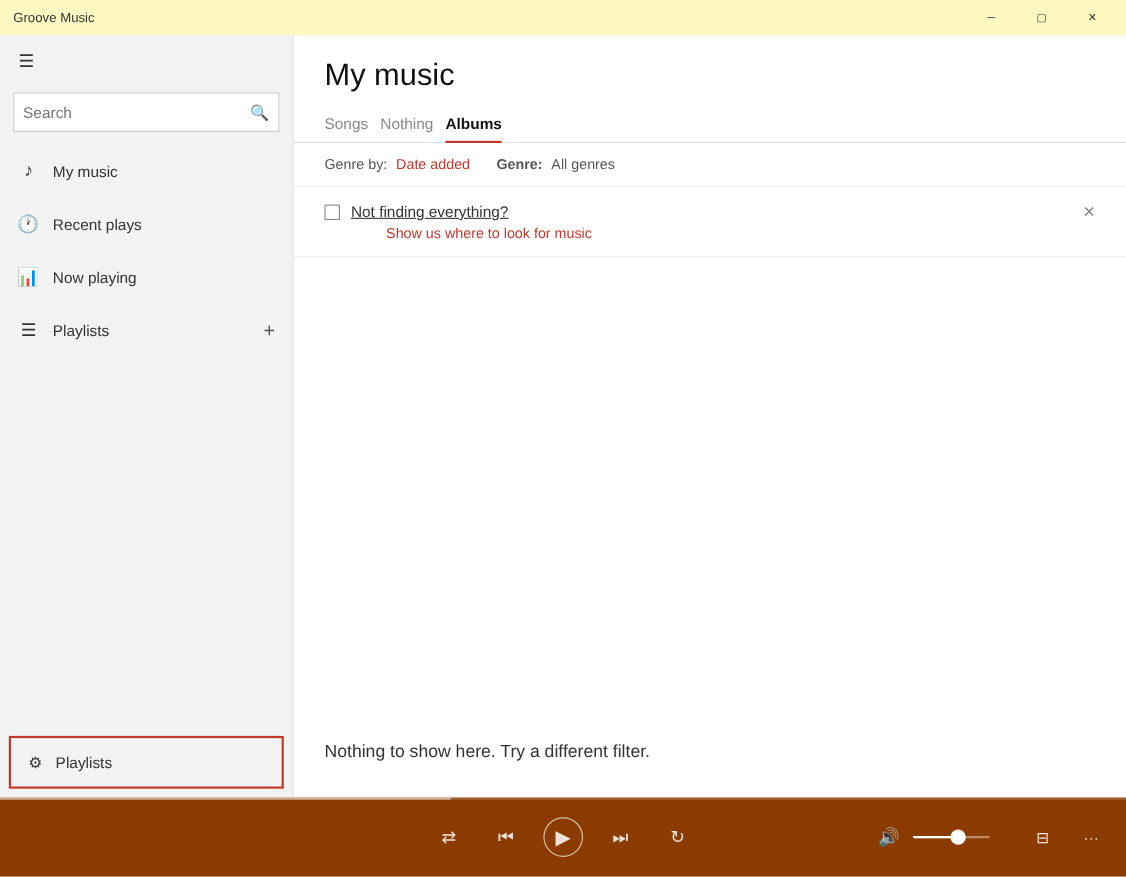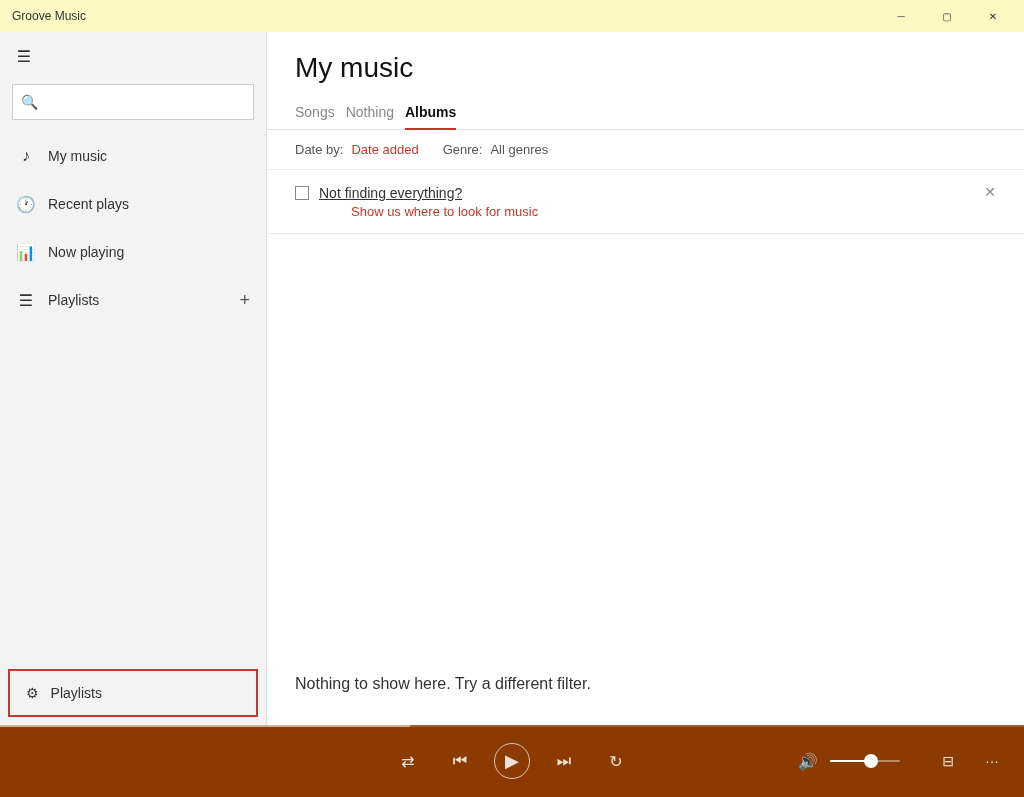--- a/index.html
+++ b/index.html
@@ -186,21 +186,21 @@
       display: flex;
       align-items: center;
       padding: 12px 28px;
       font-size: 13px;
       color: #555;
       gap: 8px;
       border-bottom: 1px solid #f0f0f0;
     }
     .filter-bar .sort-label { color: #555; }
     .filter-bar .sort-value { color: #c0392b; cursor: pointer; }
-    .filter-bar .genre-label { color: #555; margin-left: 16px; }
+    .filter-bar .genre-label { color: #555; margin-left: 16px; font-weight: bold; }
     .filter-bar .genre-value { color: #555; cursor: pointer; }
 
     
     .info-banner {
       display: flex;
       align-items: flex-start;
       padding: 14px 28px;
       border-bottom: 1px solid #e8e8e8;
       background: white;
     }
@@ -349,20 +349,21 @@
     <button class="title-bar-btn close">✕</button>
   </div>
 </div>
 
 <div class="app-body">
 
   <div class="sidebar">
     <button class="hamburger-btn">☰</button>
 
     <div class="search-box">
+      <input class="search-input" type="text" placeholder="Search" style="">
       <button class="search-icon-btn">🔍</button>
     </div>
 
     <div class="nav-item">
       <span class="nav-icon">♪</span>
       <span>My music</span>
     </div>
     <div class="nav-item">
       <span class="nav-icon">🕐</span>
       <span>Recent plays</span>
@@ -390,21 +391,21 @@
 
     <h1 class="page-title">My music</h1>
 
     <div class="tabs">
       <div class="tab">Songs</div>
       <div class="tab">Nothing</div>
       <div class="tab active">Albums</div>
     </div>
 
     <div class="filter-bar">
-      <span class="sort-label">Date by:</span>
+      <span class="sort-label">Genre by:</span>
       <span class="sort-value">Date added</span>
       <span class="genre-label">Genre:</span>
       <span class="genre-value">All genres</span>
     </div>
 
     <div class="info-banner">
       <div class="info-checkbox"></div>
       <div class="info-text-area">
         <span class="info-main-text">Not finding everything?</span>
         <a class="info-link" href="#">Show us where to look for music</a>

